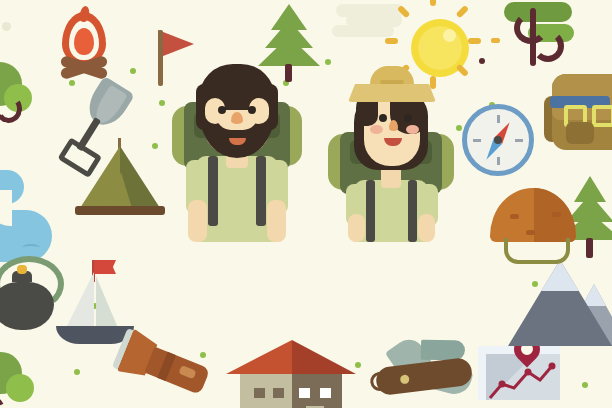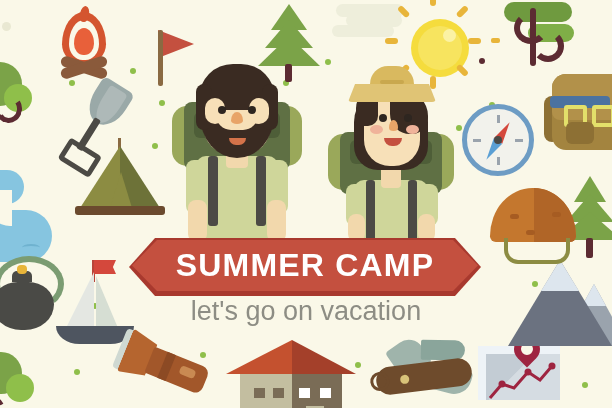--- a/index.html
+++ b/index.html
@@ -653,22 +653,15 @@
     <div class="cheek" style="left:42px;top:63px;"></div>
     <div class="cheek" style="left:78px;top:63px;"></div>
     <div class="nose" style="left:61px;top:58px;width:9px;height:11px;border-radius:50% 50% 50% 50% / 70% 70% 30% 30%;"></div>
     <div class="mouth" style="left:56px;top:76px;width:18px;height:8px;border-radius:0 0 12px 12px;background:#c4503f;"></div>
 
     <div class="hat-top" style="left:42px;top:4px;width:44px;height:22px;"></div>
     <div class="hat-brim" style="left:20px;top:22px;width:88px;height:18px;clip-path:polygon(8% 0,92% 0,100% 100%,0 100%);border-radius:4px;"></div>
     <div class="hat-band" style="left:52px;top:18px;width:24px;height:4px;"></div>
   </div>
 
-  <div class="banner-wrap">
-    <div class="banner-shadow"></div>
-    <div class="banner">
-      <span class="banner-title">SUMMER CAMP</span>
-    </div>
-  </div>
-
-  <div class="subtitle">let's go on vacation</div>
+
 
 </div>
 
 </body></html>

